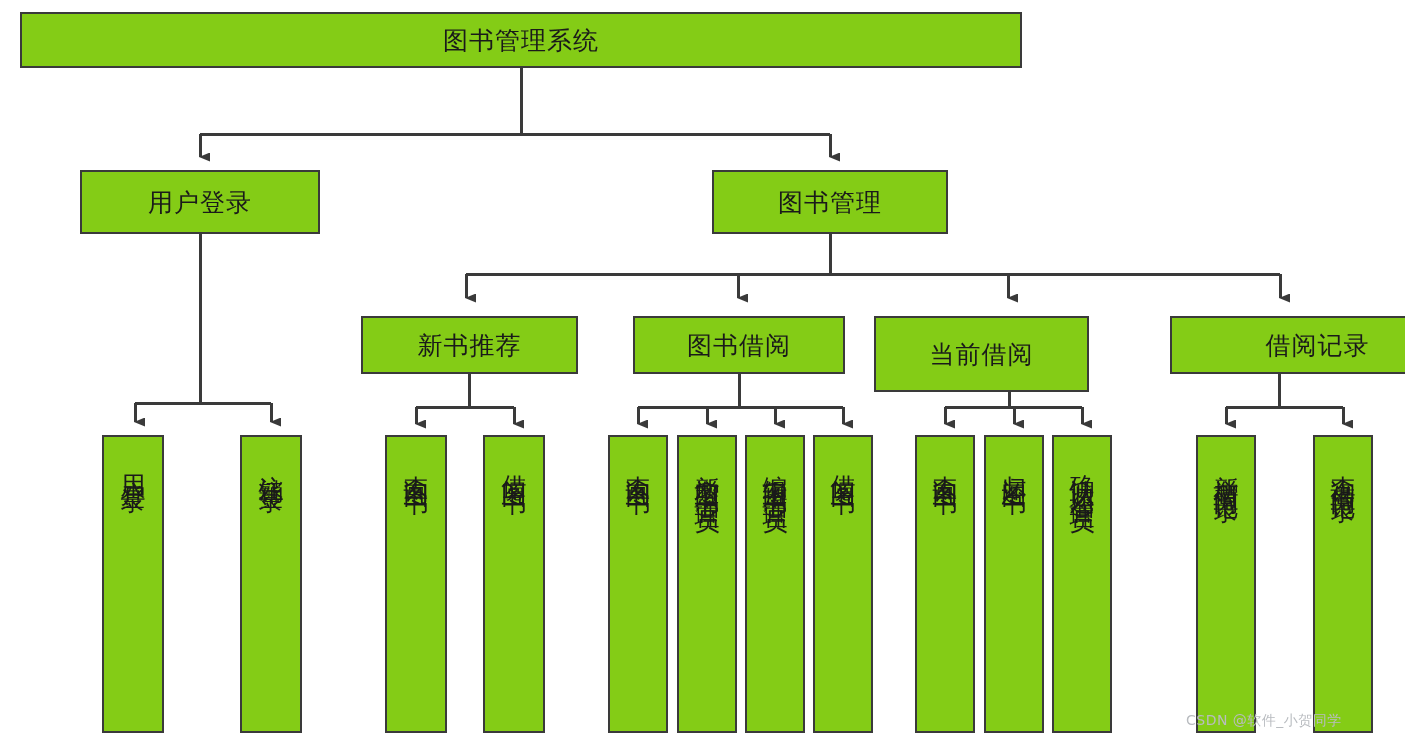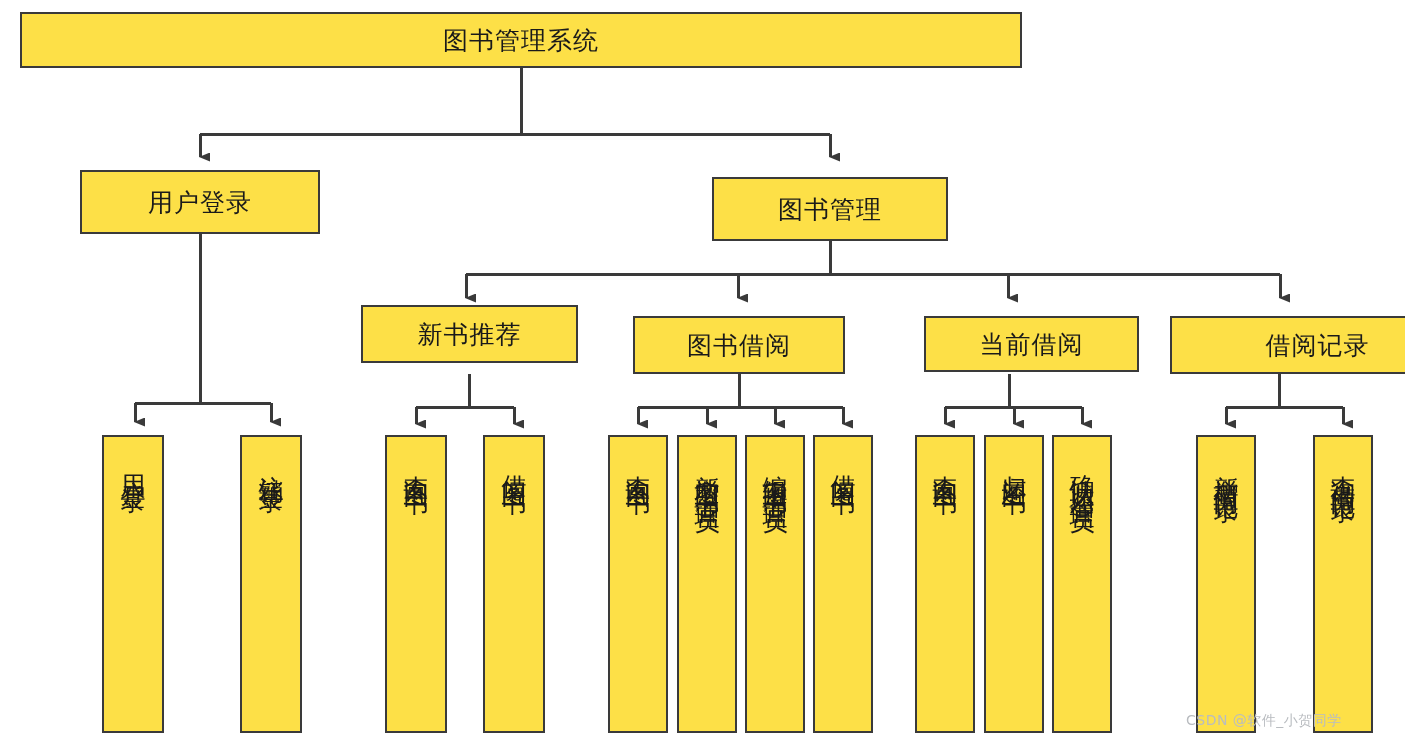--- a/index.html
+++ b/index.html
@@ -9,21 +9,21 @@
     font-family:"DejaVu Sans","Liberation Sans",sans-serif;
     overflow:hidden;
     position:relative;
   }
   #diagram-root{position:absolute;left:0;top:0;width:1405px;height:747px;}
   svg.connectors{position:absolute;left:0;top:0;width:1405px;height:747px;pointer-events:none;}
 
   .node{
     position:absolute;
     box-sizing:border-box;
-    background:#fde047;
+    background:#84cc16;
     border:2.5px solid #3a3a3a;
     display:flex;
     align-items:center;
     justify-content:center;
     color:#1a1a1a;
   }
   .node.h{ 
     font-size:25px;
     letter-spacing:1px;
   }
@@ -110,31 +110,31 @@
     </g>
   </svg>
 
   <div class="node root h" style="left:20px;top:12px;width:1002px;height:56px;">
     <span>图书管理系统</span>
   </div>
 
   <div class="node h" style="left:80px;top:170px;width:240px;height:64px;">
     <span>用户登录</span>
   </div>
-  <div class="node h" style="left:712px;top:170px;width:236px;height:64px;margin-top:7px;">
+  <div class="node h" style="left:712px;top:170px;width:236px;height:64px;">
     <span>图书管理</span>
   </div>
 
-  <div class="node h" style="left:361px;top:305px;width:217px;height:58px;">
+  <div class="node h" style="left:361px;top:316px;width:217px;height:58px;">
     <span>新书推荐</span>
   </div>
   <div class="node h" style="left:633px;top:316px;width:212px;height:58px;justify-content:center;">
     <span>图书借阅</span>
   </div>
-  <div class="node h" style="left:924px;top:316px;width:215px;height:56px;">
+  <div class="node h" style="left:874px;top:316px;width:215px;height:76px;">
     <span>当前借阅</span>
   </div>
   <div class="node h" style="left:1170px;top:316px;width:255px;height:58px;padding-left:40px;">
     <span>借阅记录</span>
   </div>
 
   <div class="node v" style="left:102px;top:435px;width:62px;height:298px;">
     <span class="vtext">用户登录</span>
   </div>
   <div class="node v" style="left:240px;top:435px;width:62px;height:298px;">

